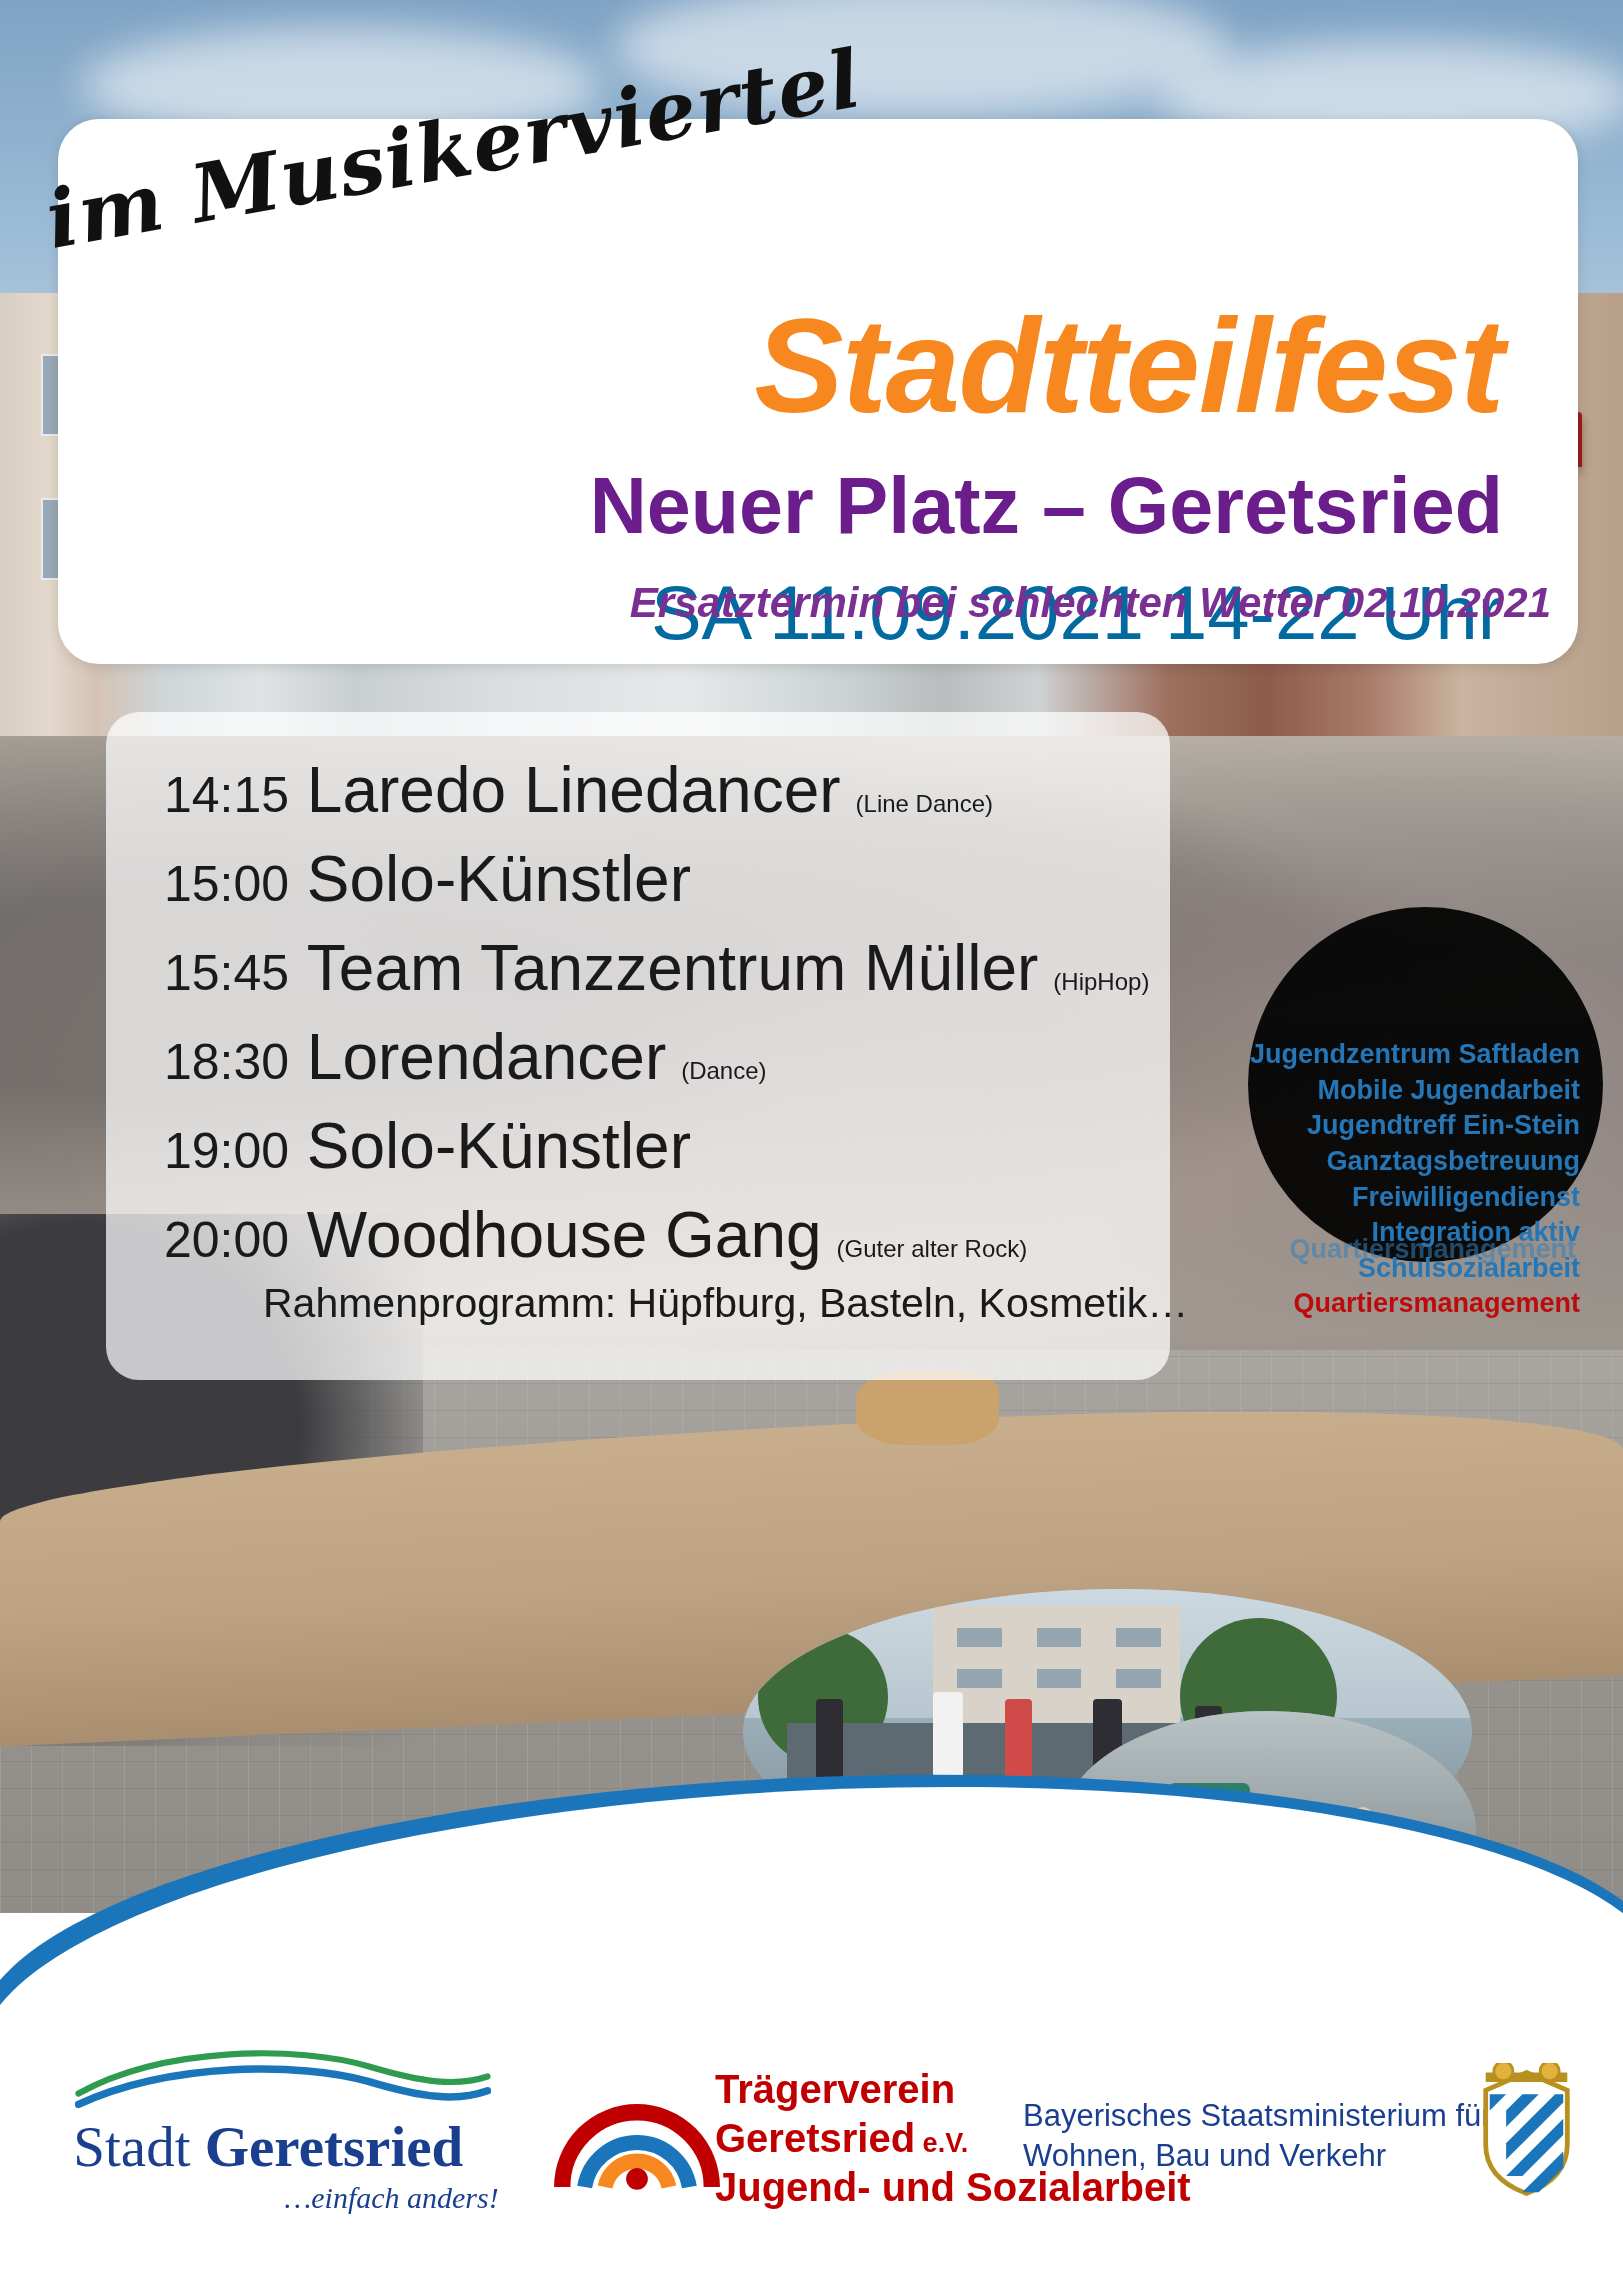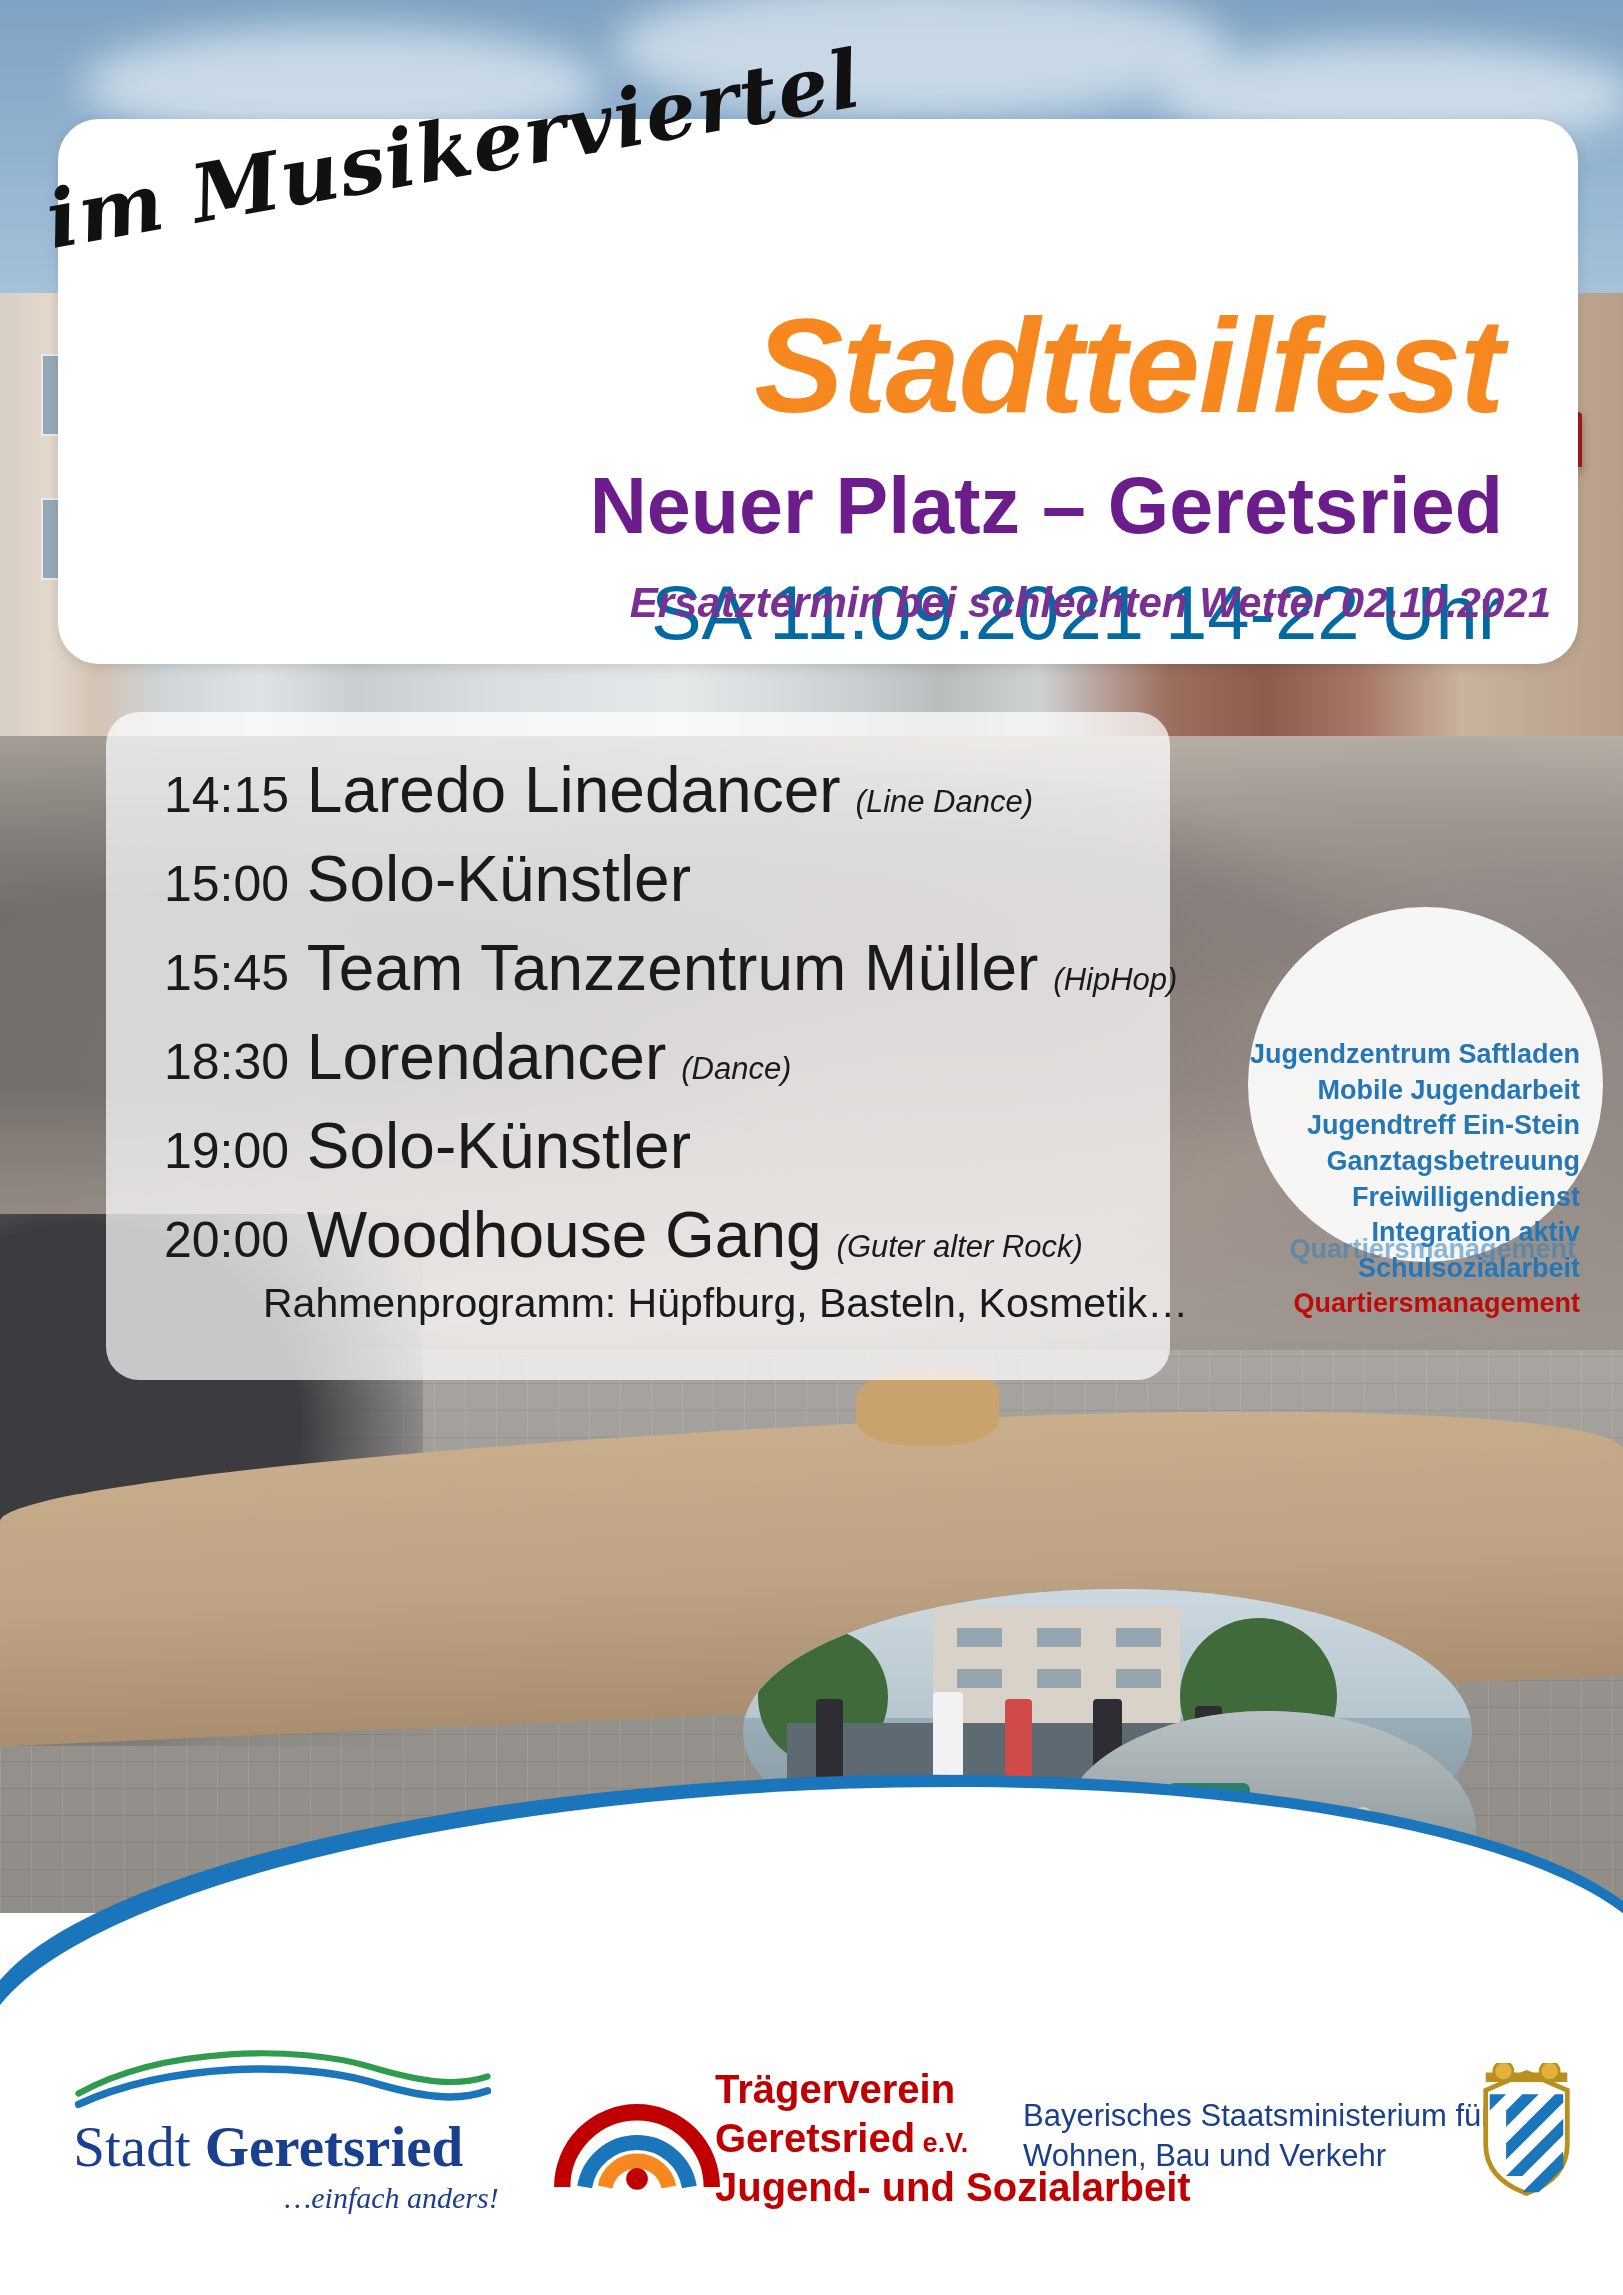--- a/index.html
+++ b/index.html
@@ -228,40 +228,39 @@
   .prog-time {
     font-size: 50px;
     color: #1a1a1a;
     margin-right: 17.7px;
   }
   .prog-name {
     font-size: 64px;
     color: #1a1a1a;
   }
   .prog-genre {
-    font-size: 31px;
+    font-size: 24px;
     color: #1a1a1a;
     margin-left: 15px;
-    font-style: italic;
   }
   .prog-footer {
     position: absolute;
     left: 157px; bottom: 53px;
     font-size: 41px;
     color: #1a1a1a;
     white-space: nowrap;
   }
 
   
   .blue-circle {
     position: absolute;
     left: 1248px; top: 907px;
     width: 355px; height: 355px;
     border-radius: 50%;
-    background: #ffffff;
+    background: #000000;
     opacity: 0.92;
   }
   .bc-list {
     position: absolute;
     right: 23px; top: 130px;
     text-align: right;
     font-size: 27px;
     font-weight: 700;
     color: #1b75bb;
     line-height: 1.32;

